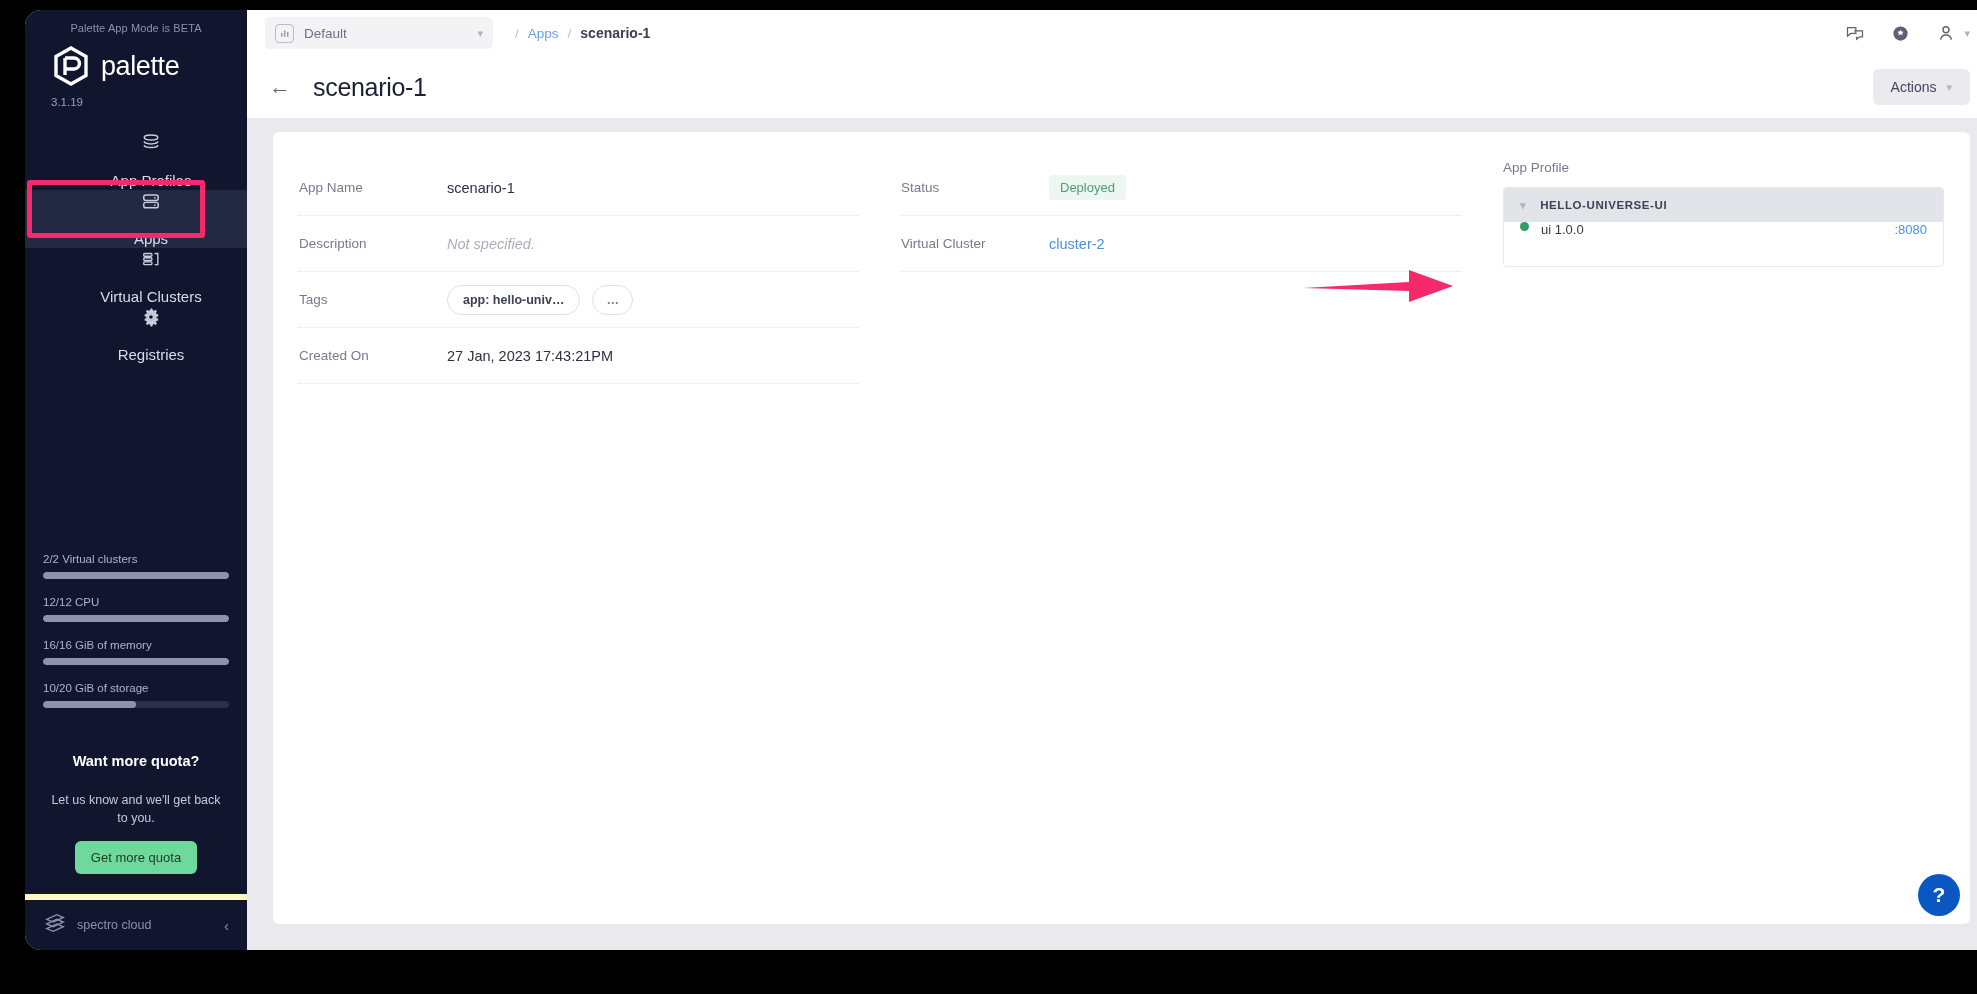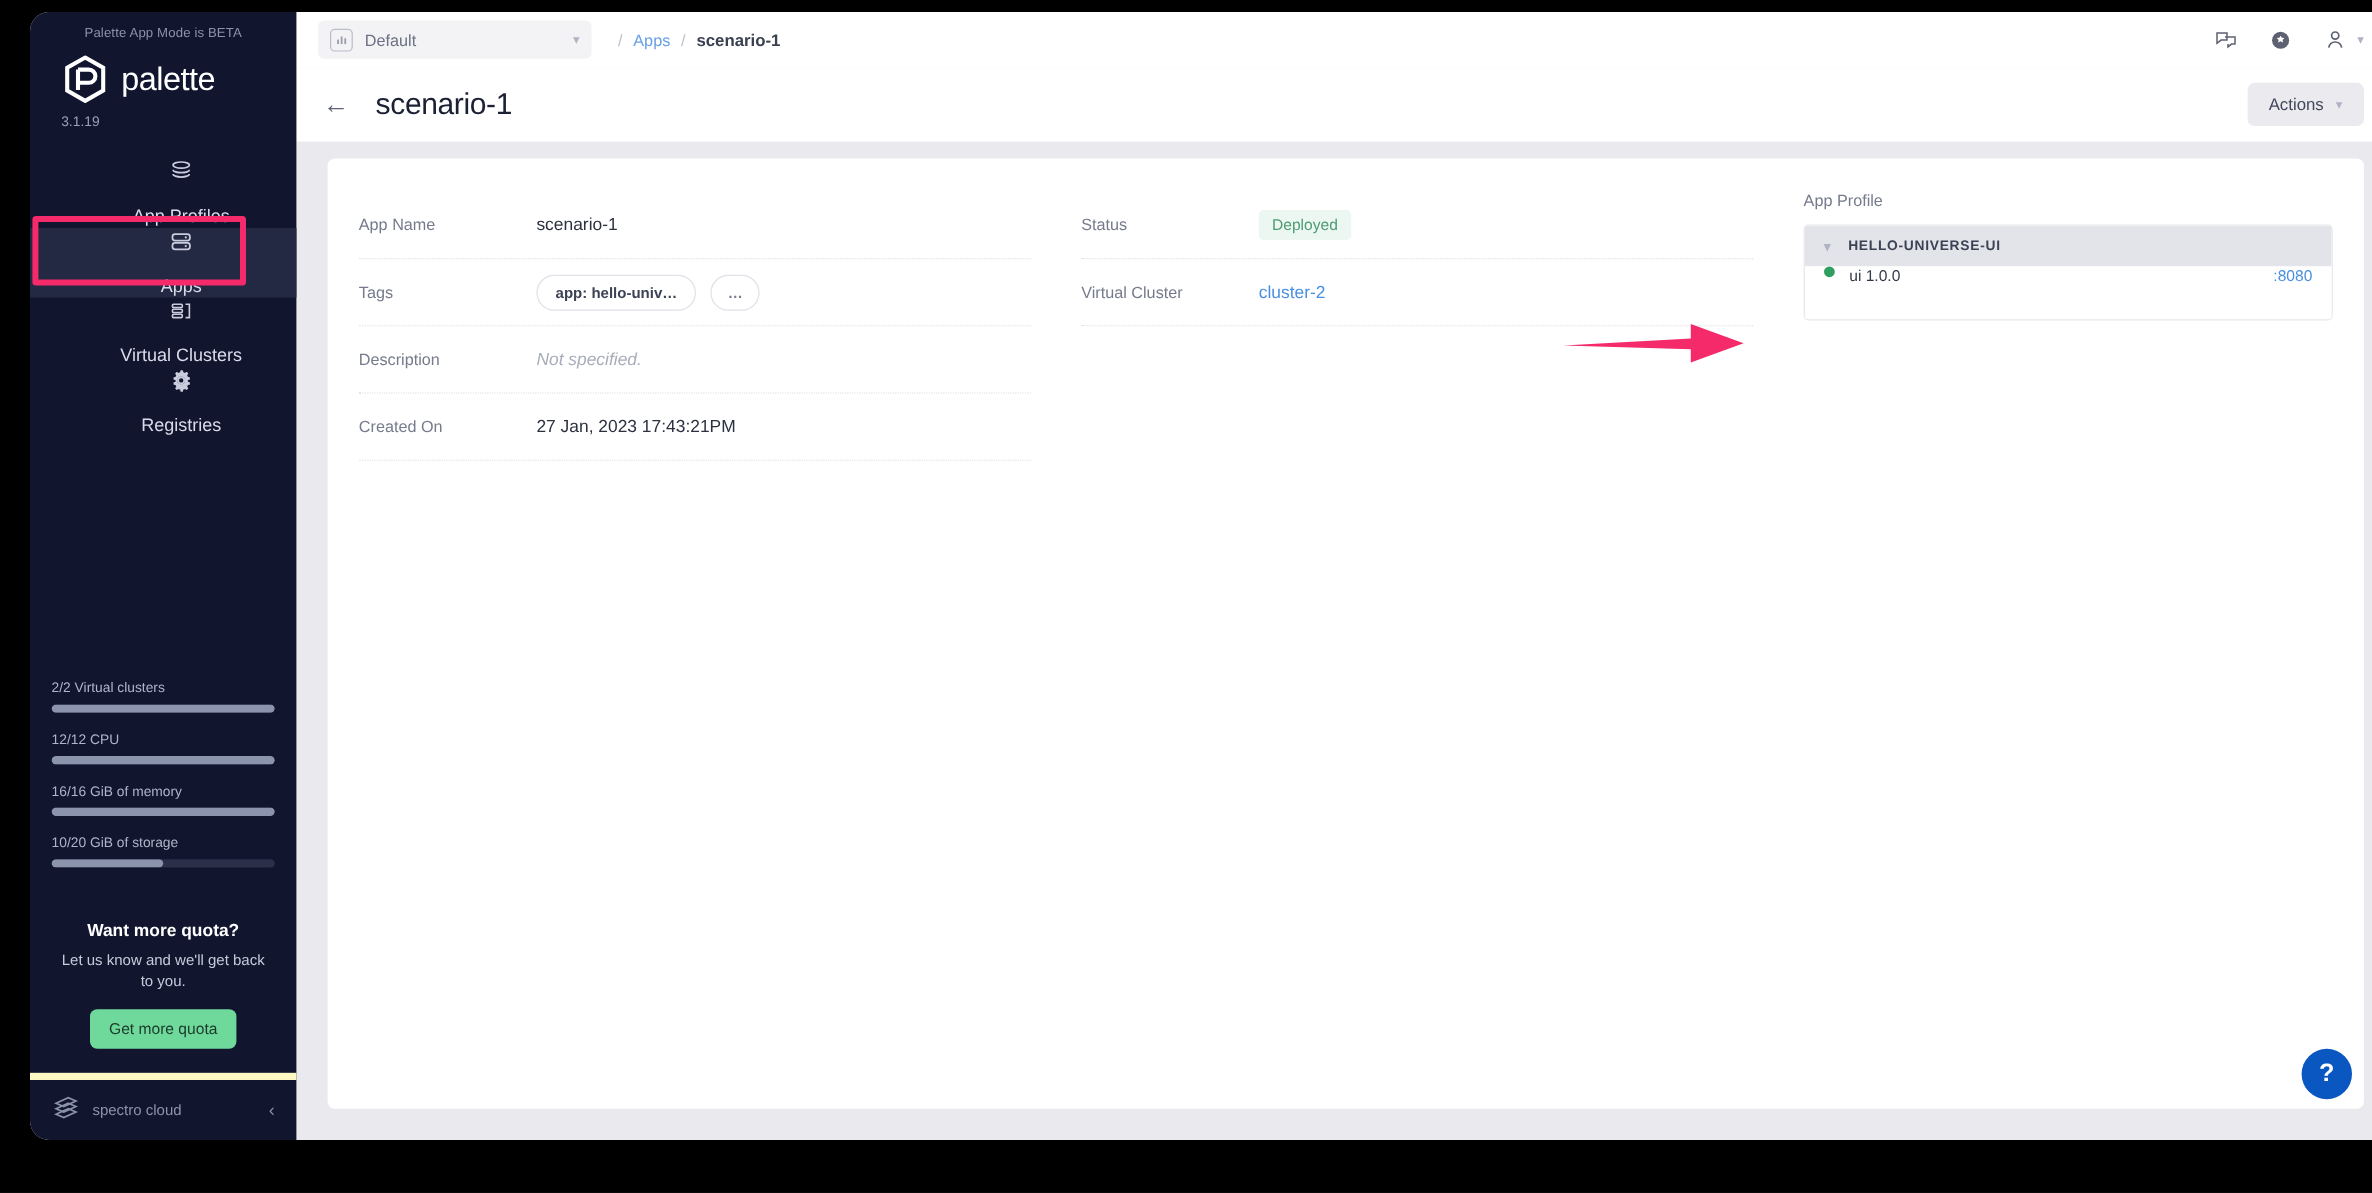--- a/index.html
+++ b/index.html
@@ -90,21 +90,21 @@
     background: #2a2f4a;
     overflow: hidden;
   }
   .quota-fill { height: 100%; background: #8b93ad; border-radius: 4px; }
 
   .quota-cta {
     margin: 12px 16px 0 16px;
     padding: 16px 10px 20px 10px;
     text-align: center;
   }
-  .quota-cta h4 { color: #ffffff; font-size: 14.5px; margin-bottom: 7px; }
+  .quota-cta h4 { color: #ffffff; font-size: 14.5px; margin-bottom: 22px; }
   .quota-cta p { color: #c5cadb; font-size: 12.5px; line-height: 1.45; margin-bottom: 14px; }
   .quota-btn {
     display: inline-block;
     background: #6fd89b;
     color: #1b3b2a;
     border: none;
     border-radius: 6px;
     font-size: 13px;
     font-family: inherit;
     padding: 9px 16px;
@@ -529,29 +529,29 @@
 
     <div class="content-area">
       <div class="card">
 
         <div class="col col-a">
           <div class="drow">
             <div class="dlabel">App Name</div>
             <div class="dvalue">scenario-1</div>
           </div>
           <div class="drow">
+            <div class="dlabel">Description</div>
+            <div class="dvalue muted">Not specified.</div>
+          </div>
+          <div class="drow">
             <div class="dlabel">Tags</div>
             <div class="chips">
               <span class="chip">app: hello-univ…</span>
               <span class="chip more">…</span>
             </div>
-          </div>
-          <div class="drow">
-            <div class="dlabel">Description</div>
-            <div class="dvalue muted">Not specified.</div>
           </div>
           <div class="drow">
             <div class="dlabel">Created On</div>
             <div class="dvalue">27 Jan, 2023 17:43:21PM</div>
           </div>
         </div>
 
         <div class="col col-b">
           <div class="drow">
             <div class="dlabel">Status</div>

